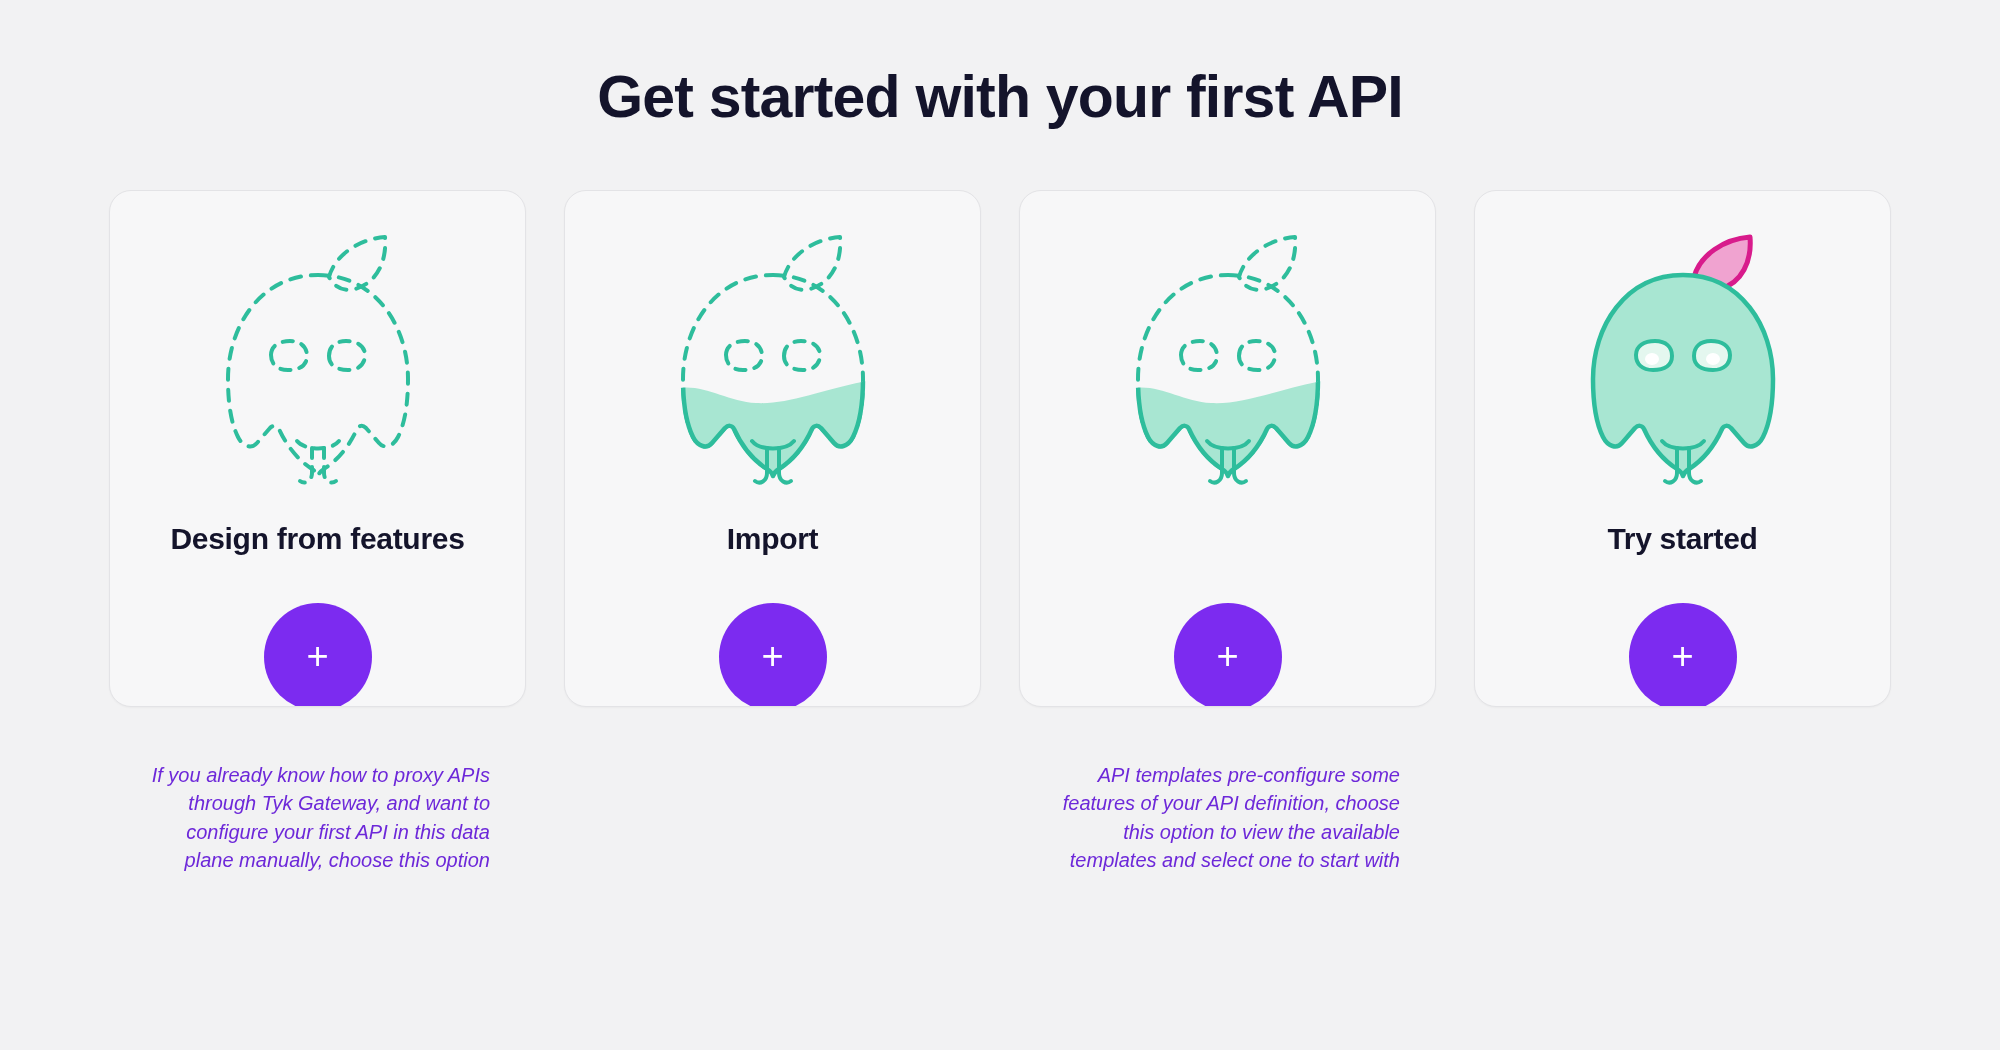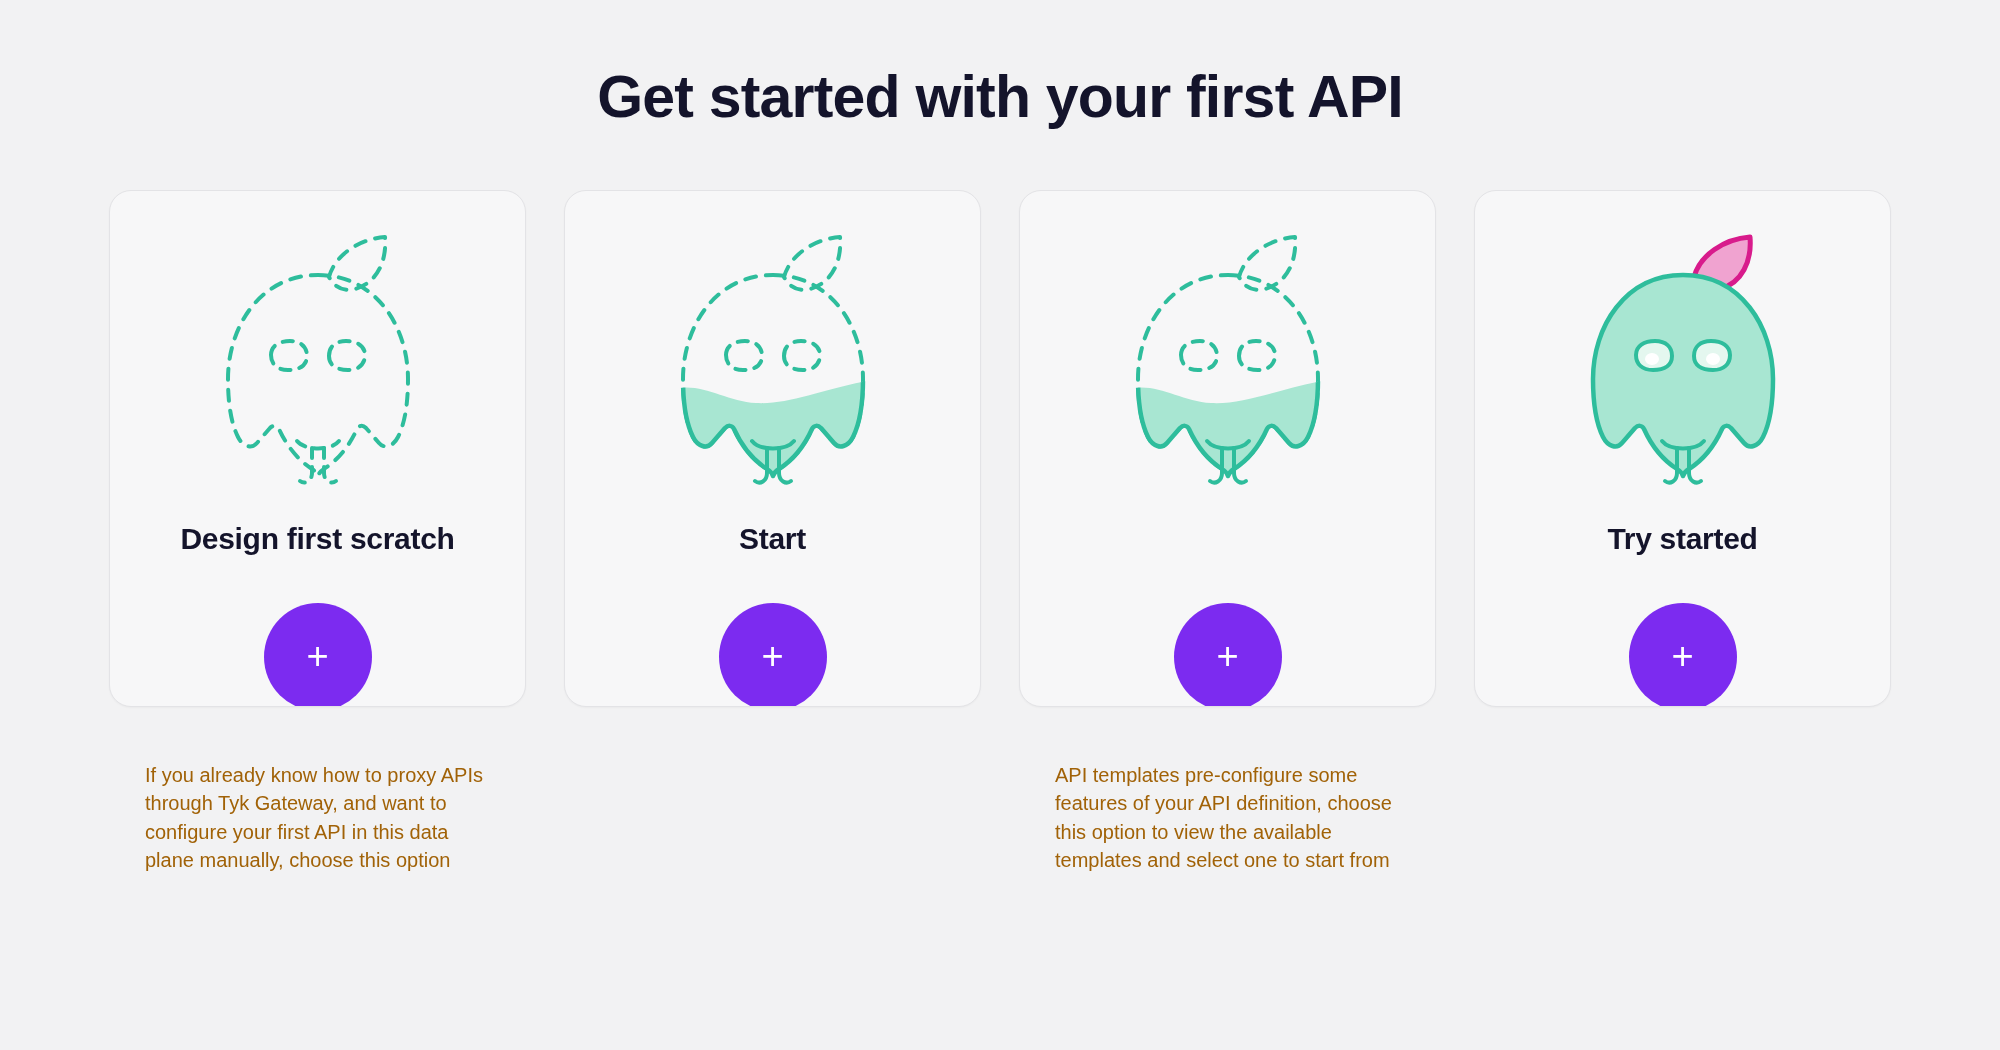--- a/index.html
+++ b/index.html
@@ -103,24 +103,25 @@
     font-size: 38px;
     font-weight: 300;
     line-height: 1;
     margin-top: 34px;
     user-select: none;
   }
 
   .card-desc {
     width: 345px;
     margin-top: 54px;
-    text-align: left;
+    text-align: right;
     font-size: 20px;
     line-height: 1.42;
-    color: #a16207;
+    color: #6d28d9;
+    font-style: italic;
   }
 </style>
 </head>
 <body>
 
 <div class="page">
 
   <h1 class="page-title">Get started with your first API</h1>
 
   <div class="cards-row">
@@ -153,21 +154,21 @@
             <path d="M88 126 C 88 117 96 112 107 112 C 118 112 124 118 124 127
                      C 124 136 117 141 105 141 C 94 141 88 135 88 126 Z" fill="none" stroke="#2ebd9c" stroke-width="4" stroke-dasharray="10 9" stroke-linecap="round" stroke-linejoin="round"></path>
             <path d="M146 127 C 146 118 152 112 163 112 C 174 112 182 117 182 126
                      C 182 135 176 141 165 141 C 153 141 146 136 146 127 Z" fill="none" stroke="#2ebd9c" stroke-width="4" stroke-dasharray="10 9" stroke-linecap="round" stroke-linejoin="round"></path>
 
             <path d="M114 212 C 122 222 148 222 156 212" fill="none" stroke="#2ebd9c" stroke-width="4" stroke-dasharray="10 9" stroke-linecap="round"></path>
             <path d="M129 219 L 129 244 C 129 252 122 256 117 252" fill="none" stroke="#2ebd9c" stroke-width="4" stroke-dasharray="10 9" stroke-linecap="round"></path>
             <path d="M141 219 L 141 244 C 141 252 148 256 153 252" fill="none" stroke="#2ebd9c" stroke-width="4" stroke-dasharray="10 9" stroke-linecap="round"></path>
           </svg>
         </div>
-        <div class="card-title">Design first scratch</div>
+        <div class="card-title">Design from features</div>
         <button class="plus-btn">
           <span class="plus-glyph">+</span>
         </button>
       </div>
       <div class="card-desc">If you already know how to proxy APIs through Tyk Gateway, and want to configure your first API in this data plane manually, choose this option</div>
     </div>
 
     <div class="card-col">
       <div class="card">
         <div class="mascot-wrap">
@@ -214,21 +215,21 @@
             <path d="M88 126 C 88 117 96 112 107 112 C 118 112 124 118 124 127
                      C 124 136 117 141 105 141 C 94 141 88 135 88 126 Z" fill="none" stroke="#2ebd9c" stroke-width="4" stroke-dasharray="10 9" stroke-linecap="round" stroke-linejoin="round"></path>
             <path d="M146 127 C 146 118 152 112 163 112 C 174 112 182 117 182 126
                      C 182 135 176 141 165 141 C 153 141 146 136 146 127 Z" fill="none" stroke="#2ebd9c" stroke-width="4" stroke-dasharray="10 9" stroke-linecap="round" stroke-linejoin="round"></path>
 
             <path d="M114 212 C 122 222 148 222 156 212" fill="none" stroke="#2ebd9c" stroke-width="4" stroke-linecap="round"></path>
             <path d="M129 219 L 129 244 C 129 252 122 256 117 252" fill="none" stroke="#2ebd9c" stroke-width="4" stroke-linecap="round"></path>
             <path d="M141 219 L 141 244 C 141 252 148 256 153 252" fill="none" stroke="#2ebd9c" stroke-width="4" stroke-linecap="round"></path>
           </svg>
         </div>
-        <div class="card-title">Start</div>
+        <div class="card-title">Import</div>
         <button class="plus-btn">
           <span class="plus-glyph">+</span>
         </button>
       </div>
     </div>
 
     <div class="card-col">
       <div class="card">
         <div class="mascot-wrap">
           <svg width="270" height="268" viewBox="0 0 270 268" aria-hidden="true">
@@ -278,21 +279,21 @@
 
             <path d="M114 212 C 122 222 148 222 156 212" fill="none" stroke="#2ebd9c" stroke-width="4" stroke-linecap="round"></path>
             <path d="M129 219 L 129 244 C 129 252 122 256 117 252" fill="none" stroke="#2ebd9c" stroke-width="4" stroke-linecap="round"></path>
             <path d="M141 219 L 141 244 C 141 252 148 256 153 252" fill="none" stroke="#2ebd9c" stroke-width="4" stroke-linecap="round"></path>
           </svg>
         </div>
         <button class="plus-btn">
           <span class="plus-glyph">+</span>
         </button>
       </div>
-      <div class="card-desc">API templates pre-configure some features of your API definition, choose this option to view the available templates and select one to start from</div>
+      <div class="card-desc">API templates pre-configure some features of your API definition, choose this option to view the available templates and select one to start with</div>
     </div>
 
     <div class="card-col">
       <div class="card">
         <div class="mascot-wrap">
           <svg width="270" height="268" viewBox="0 0 270 268" aria-hidden="true">
 
             <path d="M146 48 C 152 26 176 10 202 8 L 202 8 C 204 32 194 54 172 60
                      C 161 63 151 58 146 48 Z" fill="#f0a3d0" stroke="#d81b8c" stroke-width="5" stroke-linejoin="round"></path>
 

